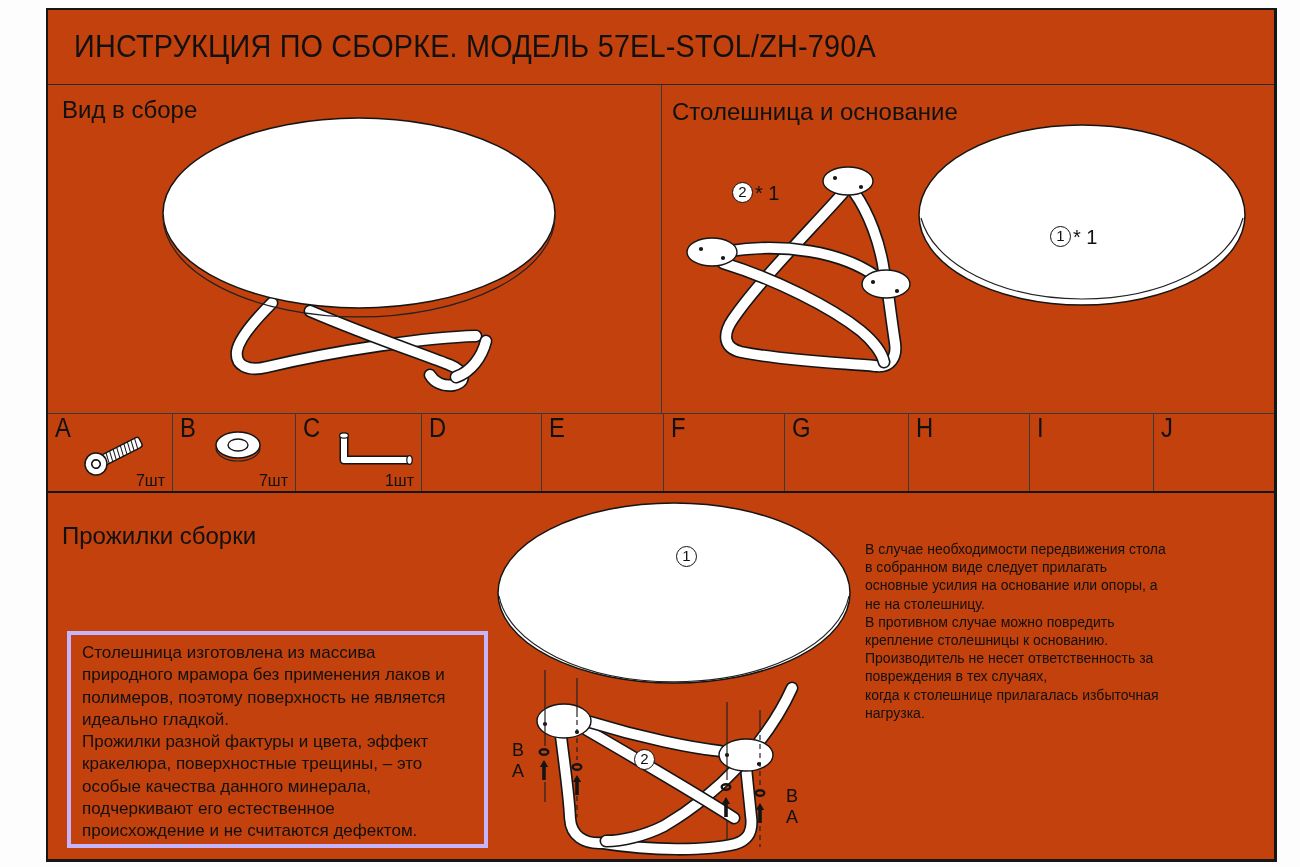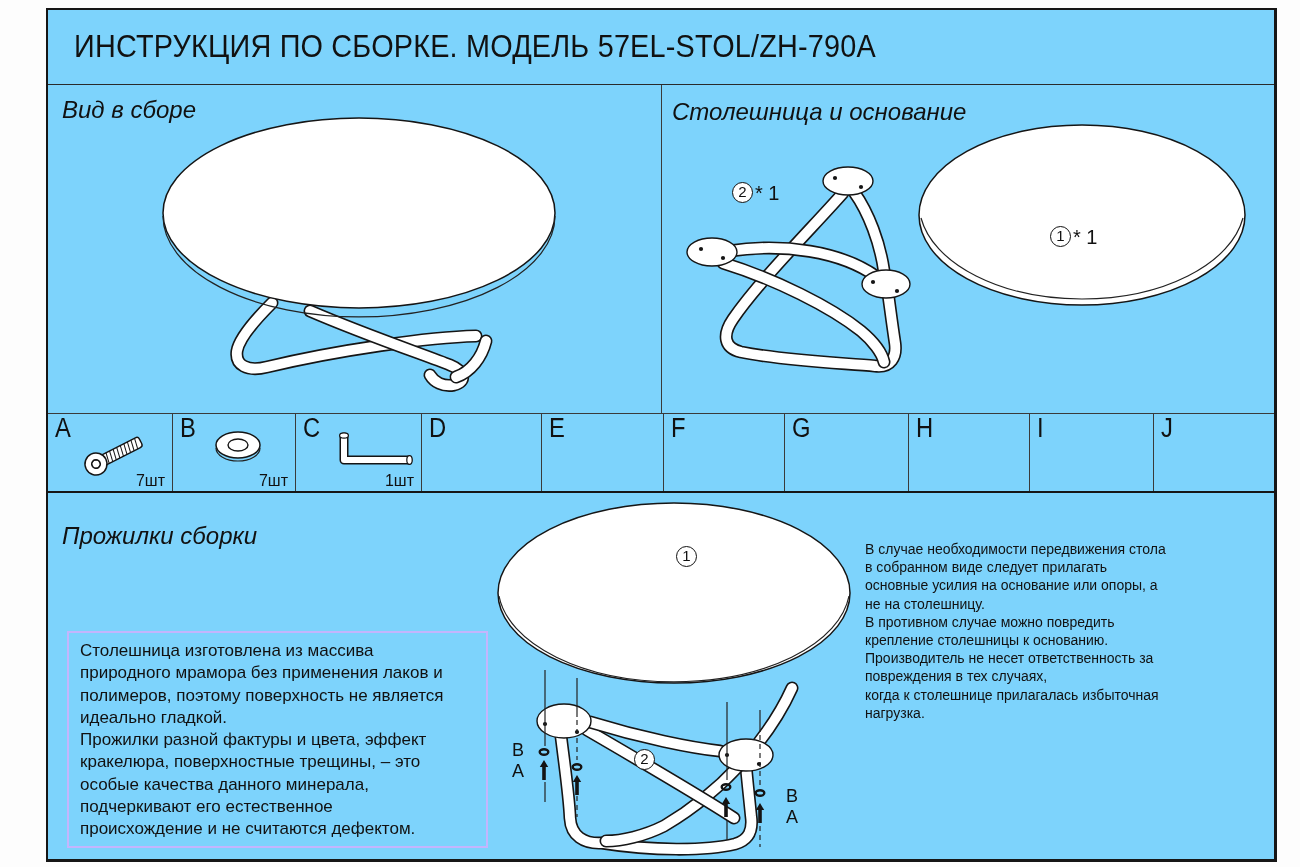--- a/index.html
+++ b/index.html
@@ -3,49 +3,49 @@
 <meta charset="utf-8">
 <style>
   html,body { margin:0; padding:0; }
   body {
     width:1300px; height:867px; position:relative; background:#fdfdfd;
     font-family:"Liberation Sans", sans-serif; color:#111;
     overflow:hidden;
   }
   .sheet {
     position:absolute; left:46px; top:8px; width:1231px; height:854px;
-    box-sizing:border-box; background:#7dd3fc;
+    box-sizing:border-box; background:#c2410c;
     border:2px solid #161616; border-right-width:3px; border-bottom-width:3px;
   }
   .abs { position:absolute; }
 
   
   .title-row { position:absolute; left:0; top:0; width:100%; height:75px;
     border-bottom:1.5px solid #2a2a2a; box-sizing:border-box; }
   .title-text { position:absolute; left:26px; top:19px; font-size:31px;
     white-space:nowrap; transform:scaleX(0.93); transform-origin:left center;
     letter-spacing:0.2px; }
 
   
   .panel-divider { position:absolute; left:613px; top:75px; height:328px;
     border-left:1.5px solid #3a3a3a; }
-  .panel-header { position:absolute; font-size:24px; white-space:nowrap;font-style:italic; }
+  .panel-header { position:absolute; font-size:24px; white-space:nowrap; }
 
   
   .parts-row { position:absolute; left:0; top:403px; width:100%; height:80px;
     box-sizing:border-box; border-top:1.5px solid #3a3a3a;
     border-bottom:2px solid #161616; display:flex; }
   .cell { position:relative; box-sizing:border-box; border-left:1.5px solid #3a3a3a; height:100%; }
   .cell:first-child { border-left:none; }
   .cell-letter { position:absolute; left:7px; top:-1px; font-size:27px; transform:scaleX(0.88); transform-origin:left top; }
   .cell-qty { position:absolute; right:7px; bottom:1px; font-size:16px; }
 
   
   .note-box { position:absolute; left:19px; top:621px; width:421px; height:217px;
-    box-sizing:border-box; border:2px solid #c4b5fd; padding:7px 11px;
+    box-sizing:border-box; border:4px solid #c4b5fd; padding:7px 11px;
     font-size:17px; line-height:1.31; white-space:pre-line; }
   .note-plain { position:absolute; left:817px; top:530px; width:420px;
     font-size:14px; line-height:1.30; white-space:pre-line; }
 
   .circ { display:inline-block; width:21px; height:21px; box-sizing:border-box;
     border:1.5px solid #111; border-radius:50%; font-size:15px; line-height:18px;
     text-align:center; background:#fff; }
   .circ-abs { position:absolute; }
   .part-label { position:absolute; display:flex; align-items:flex-start; gap:2px;
     font-size:20px; white-space:nowrap; }

